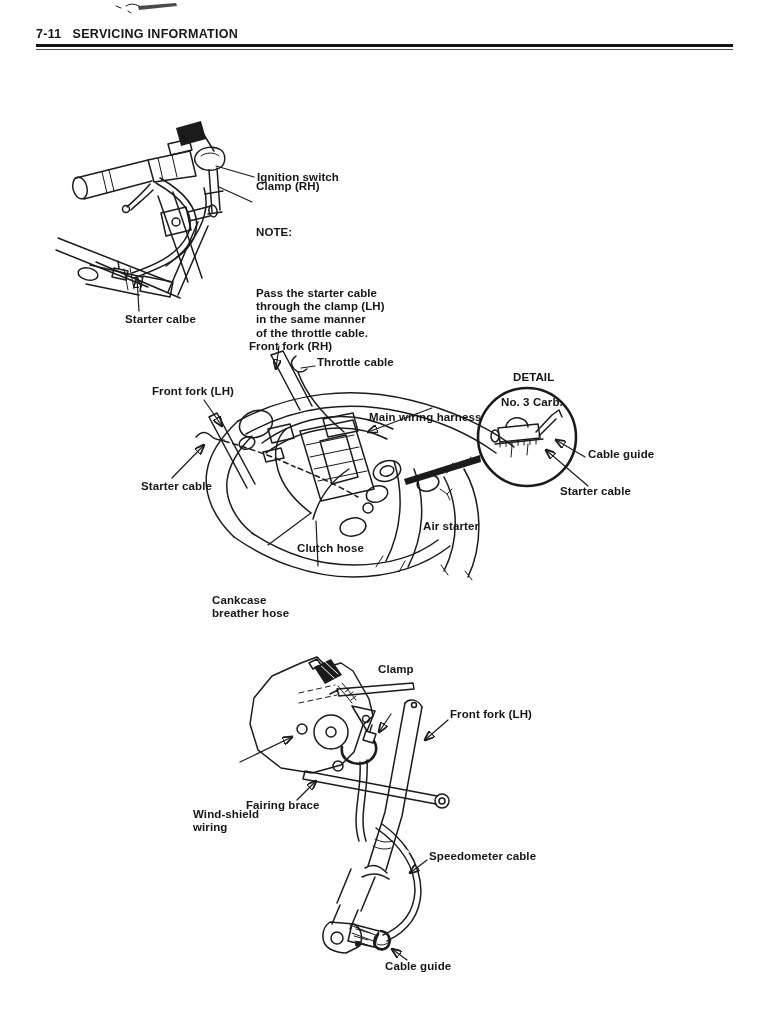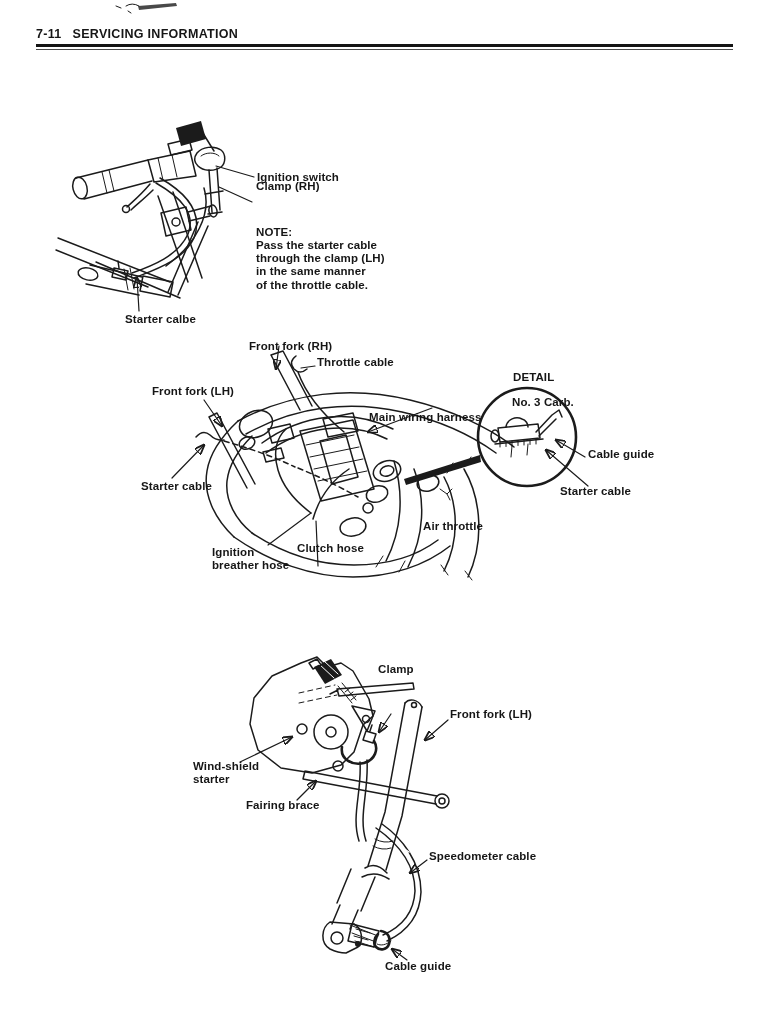--- a/index.html
+++ b/index.html
@@ -5,21 +5,21 @@
   html,body { margin:0; padding:0; background:#e8e8e8; }
   .page {
     position:relative; width:770px; height:1036px; margin:0 auto;
     background:#ffffff; overflow:hidden;
     font-family:"Liberation Sans", sans-serif; color:#161616;
   }
   .lbl {
     position:absolute; font-size:11.5px; font-weight:bold;
     line-height:13.2px; white-space:nowrap; letter-spacing:0.1px;
   }
-  .pre { white-space:pre-line; }
+  .pre { white-space:pre-line;margin-top:48px; }
   .header {
     position:absolute; left:36px; top:27px; display:flex; gap:11px;
     font-size:12.5px; font-weight:bold; letter-spacing:0.3px;
   }
   .rule-thick { position:absolute; left:36px; top:44px; width:697px; height:3px; background:#141414; }
   .rule-thin  { position:absolute; left:36px; top:49px; width:697px; height:1px; background:#4a4a4a; }
   .title {
     position:absolute; left:36px; top:95px;
     font-size:19.5px; font-weight:bold; letter-spacing:0.4px;
   }
@@ -235,30 +235,30 @@
 through the clamp (LH)
 in the same manner
 of the throttle cable.</div>
   <div class="lbl" style="left:125px;top:313px">Starter calbe</div>
 
   <div class="lbl" style="left:249px;top:340px">Front fork (RH)</div>
   <div class="lbl" style="left:317px;top:356px">Throttle cable</div>
   <div class="lbl" style="left:152px;top:385px">Front fork (LH)</div>
   <div class="lbl" style="left:369px;top:411px">Main wiring harness</div>
   <div class="lbl" style="left:513px;top:371px">DETAIL</div>
-  <div class="lbl" style="left:512px;top:396px">No. 3 Carb.</div>
+  <div class="lbl" style="left:501px;top:396px">No. 3 Carb.</div>
   <div class="lbl" style="left:588px;top:448px">Cable guide</div>
   <div class="lbl" style="left:560px;top:485px">Starter cable</div>
   <div class="lbl" style="left:141px;top:480px">Starter cable</div>
-  <div class="lbl" style="left:423px;top:520px">Air throttle</div>
-  <div class="lbl pre" style="left:212px;top:546px">Ignition
+  <div class="lbl" style="left:423px;top:520px">Air starter</div>
+  <div class="lbl pre" style="left:212px;top:546px">Cankcase
 breather hose</div>
   <div class="lbl" style="left:297px;top:542px">Clutch hose</div>
 
   <div class="lbl" style="left:378px;top:663px">Clamp</div>
   <div class="lbl" style="left:450px;top:708px">Front fork (LH)</div>
   <div class="lbl pre" style="left:193px;top:760px">Wind-shield
-starter</div>
+wiring</div>
   <div class="lbl" style="left:246px;top:799px">Fairing brace</div>
   <div class="lbl" style="left:429px;top:850px">Speedometer cable</div>
   <div class="lbl" style="left:385px;top:960px">Cable guide</div>
 
 </div>
 
 </body></html>

